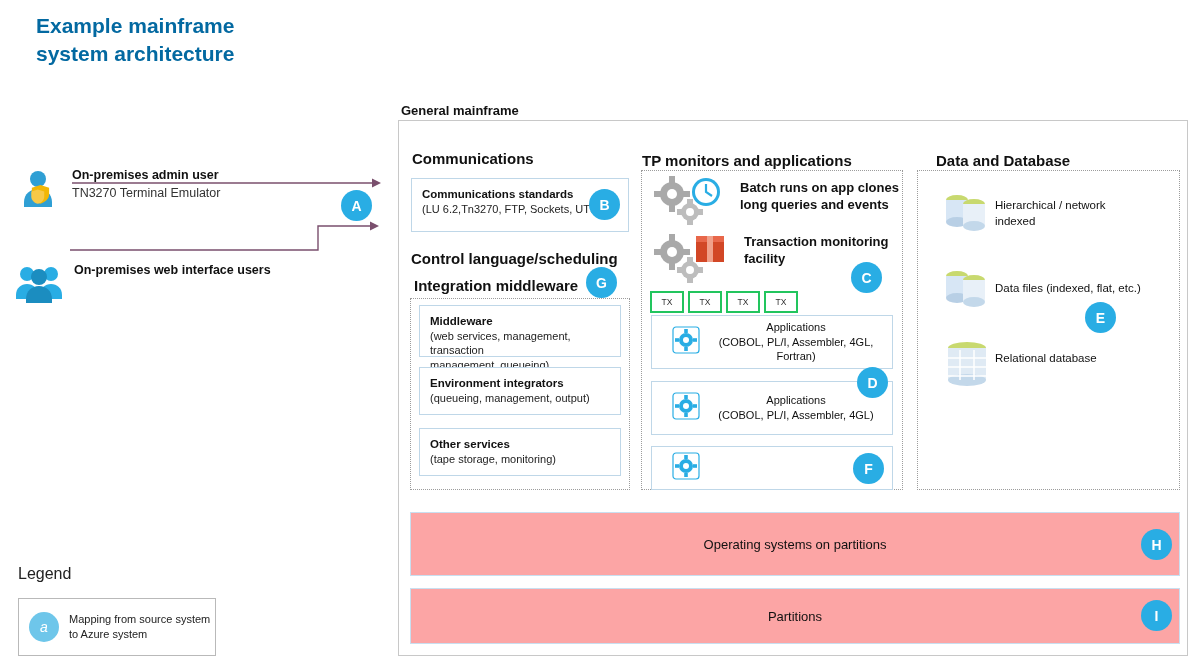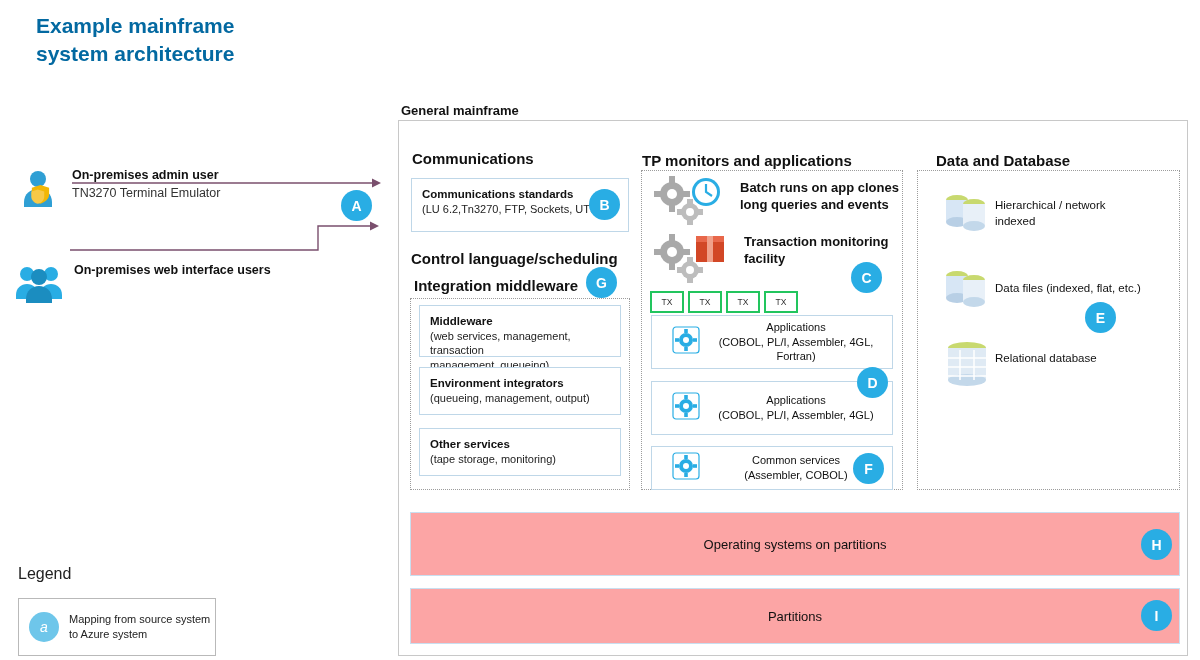--- a/index.html
+++ b/index.html
@@ -413,24 +413,20 @@
     <svg width="28" height="28" viewBox="0 0 28 28">
       <rect x="1" y="1" width="26" height="26" rx="3" fill="#ffffff" stroke="#29ade4" stroke-width="1.2"></rect>
       <circle cx="14" cy="14" r="7" fill="#29ade4"></circle>
       <circle cx="14" cy="14" r="3" fill="#ffffff"></circle>
       <rect x="12.2" y="3" width="3.6" height="4" fill="#29ade4"></rect>
       <rect x="12.2" y="21" width="3.6" height="4" fill="#29ade4"></rect>
       <rect x="3" y="12.2" width="4" height="3.6" fill="#29ade4"></rect>
       <rect x="21" y="12.2" width="4" height="3.6" fill="#29ade4"></rect>
     </svg>
   </span>
-  <div class="txt">
-    <div>Common services</div>
-    <div>(Assembler, COBOL)</div>
-  </div>
 </div>
 
 <div class="marker" style="left:857px; top:367px;">D</div>
 <div class="marker" style="left:853px; top:453px;">F</div>
 
 <div class="group-label" style="left:920px; top:152px;padding-left:16px;">Data and Database</div>
 <div class="dotted-box" style="left:917px; top:170px; width:263px; height:320px;"></div>
 
 <svg class="deco" style="left:942px; top:188px;" width="50" height="48">
   <g>

